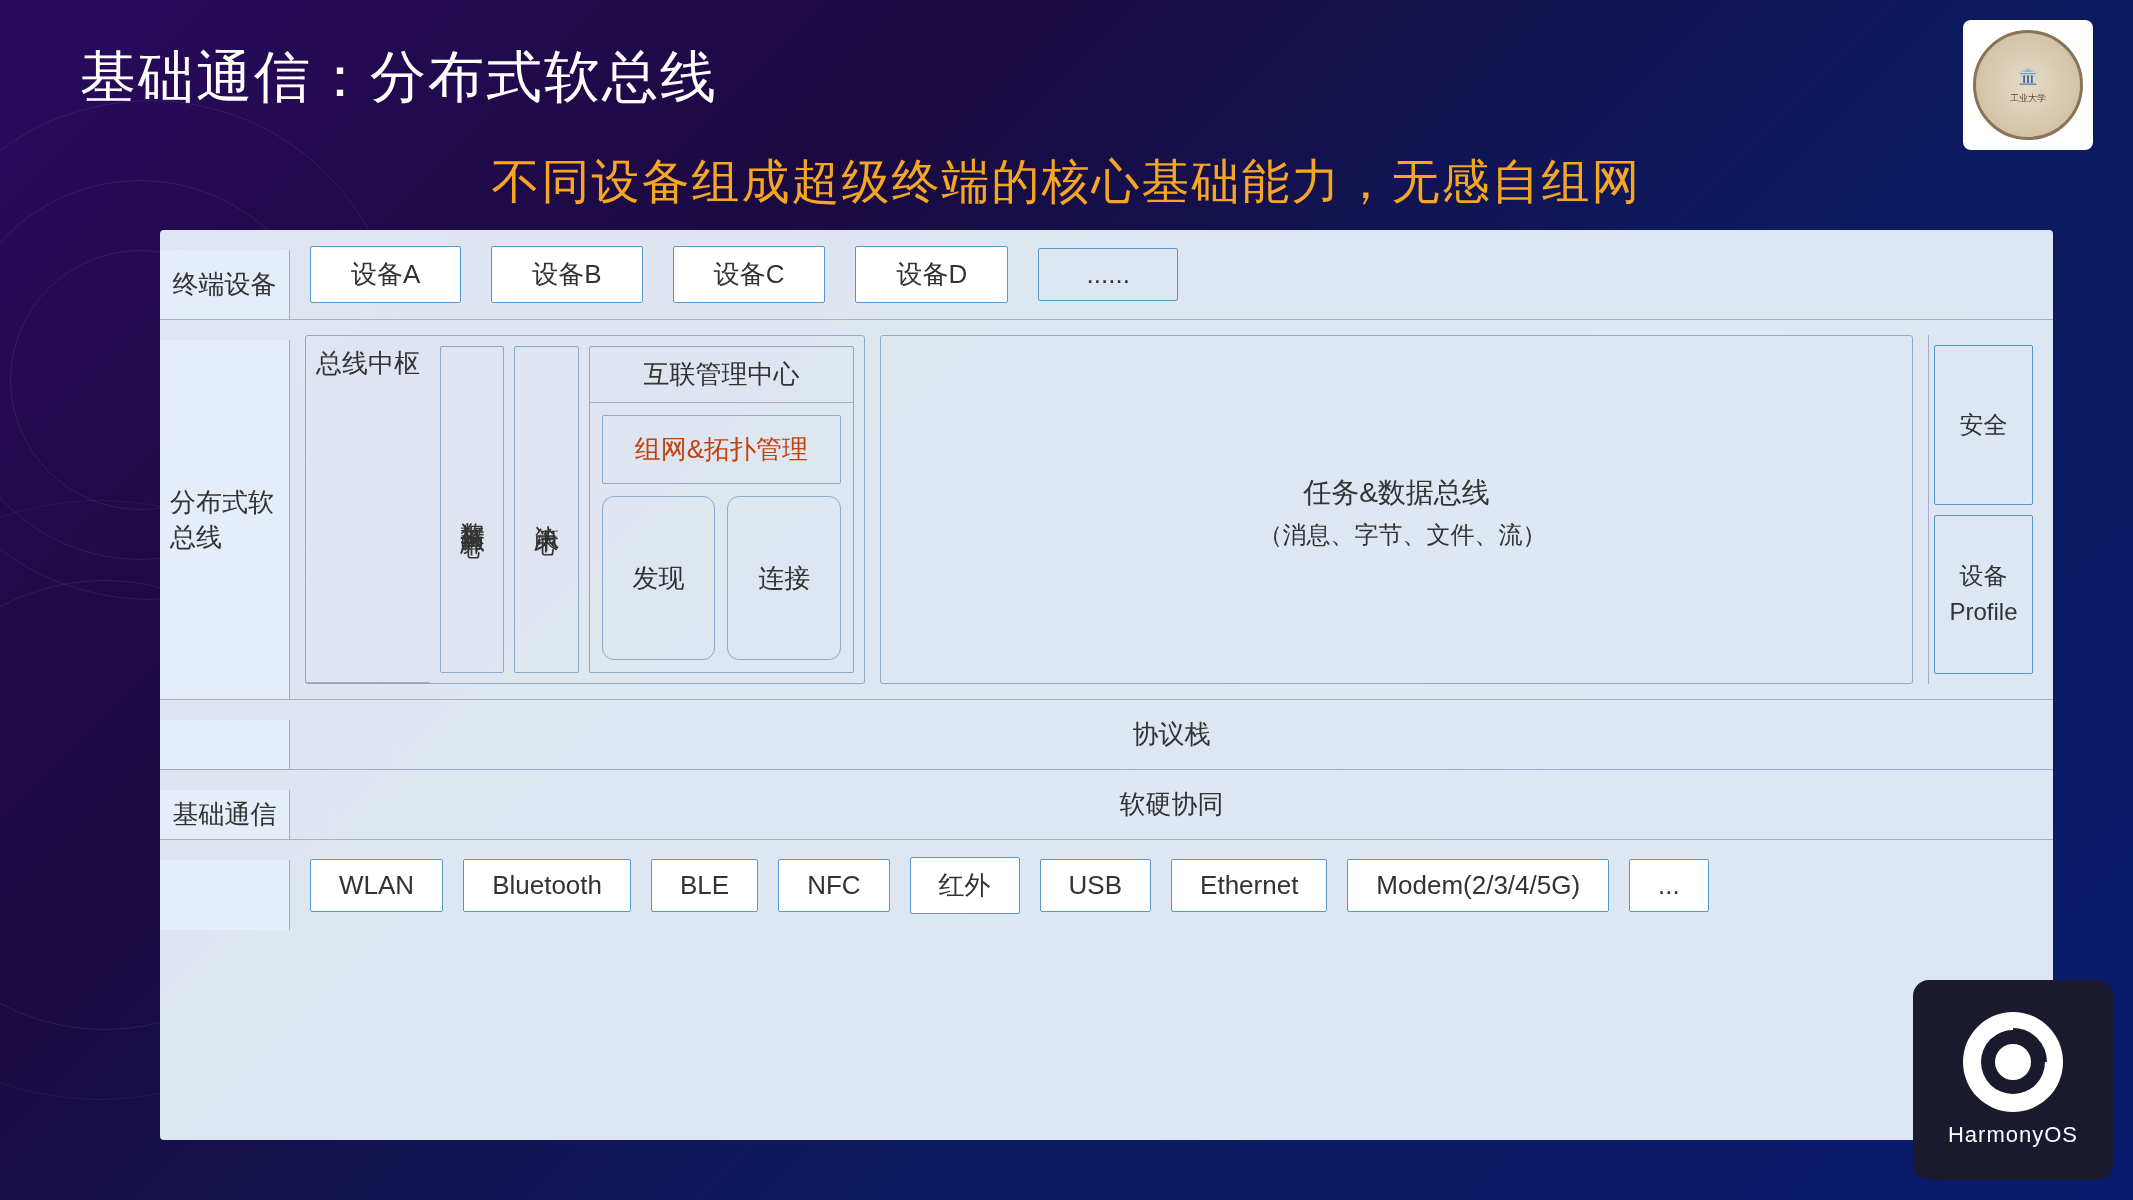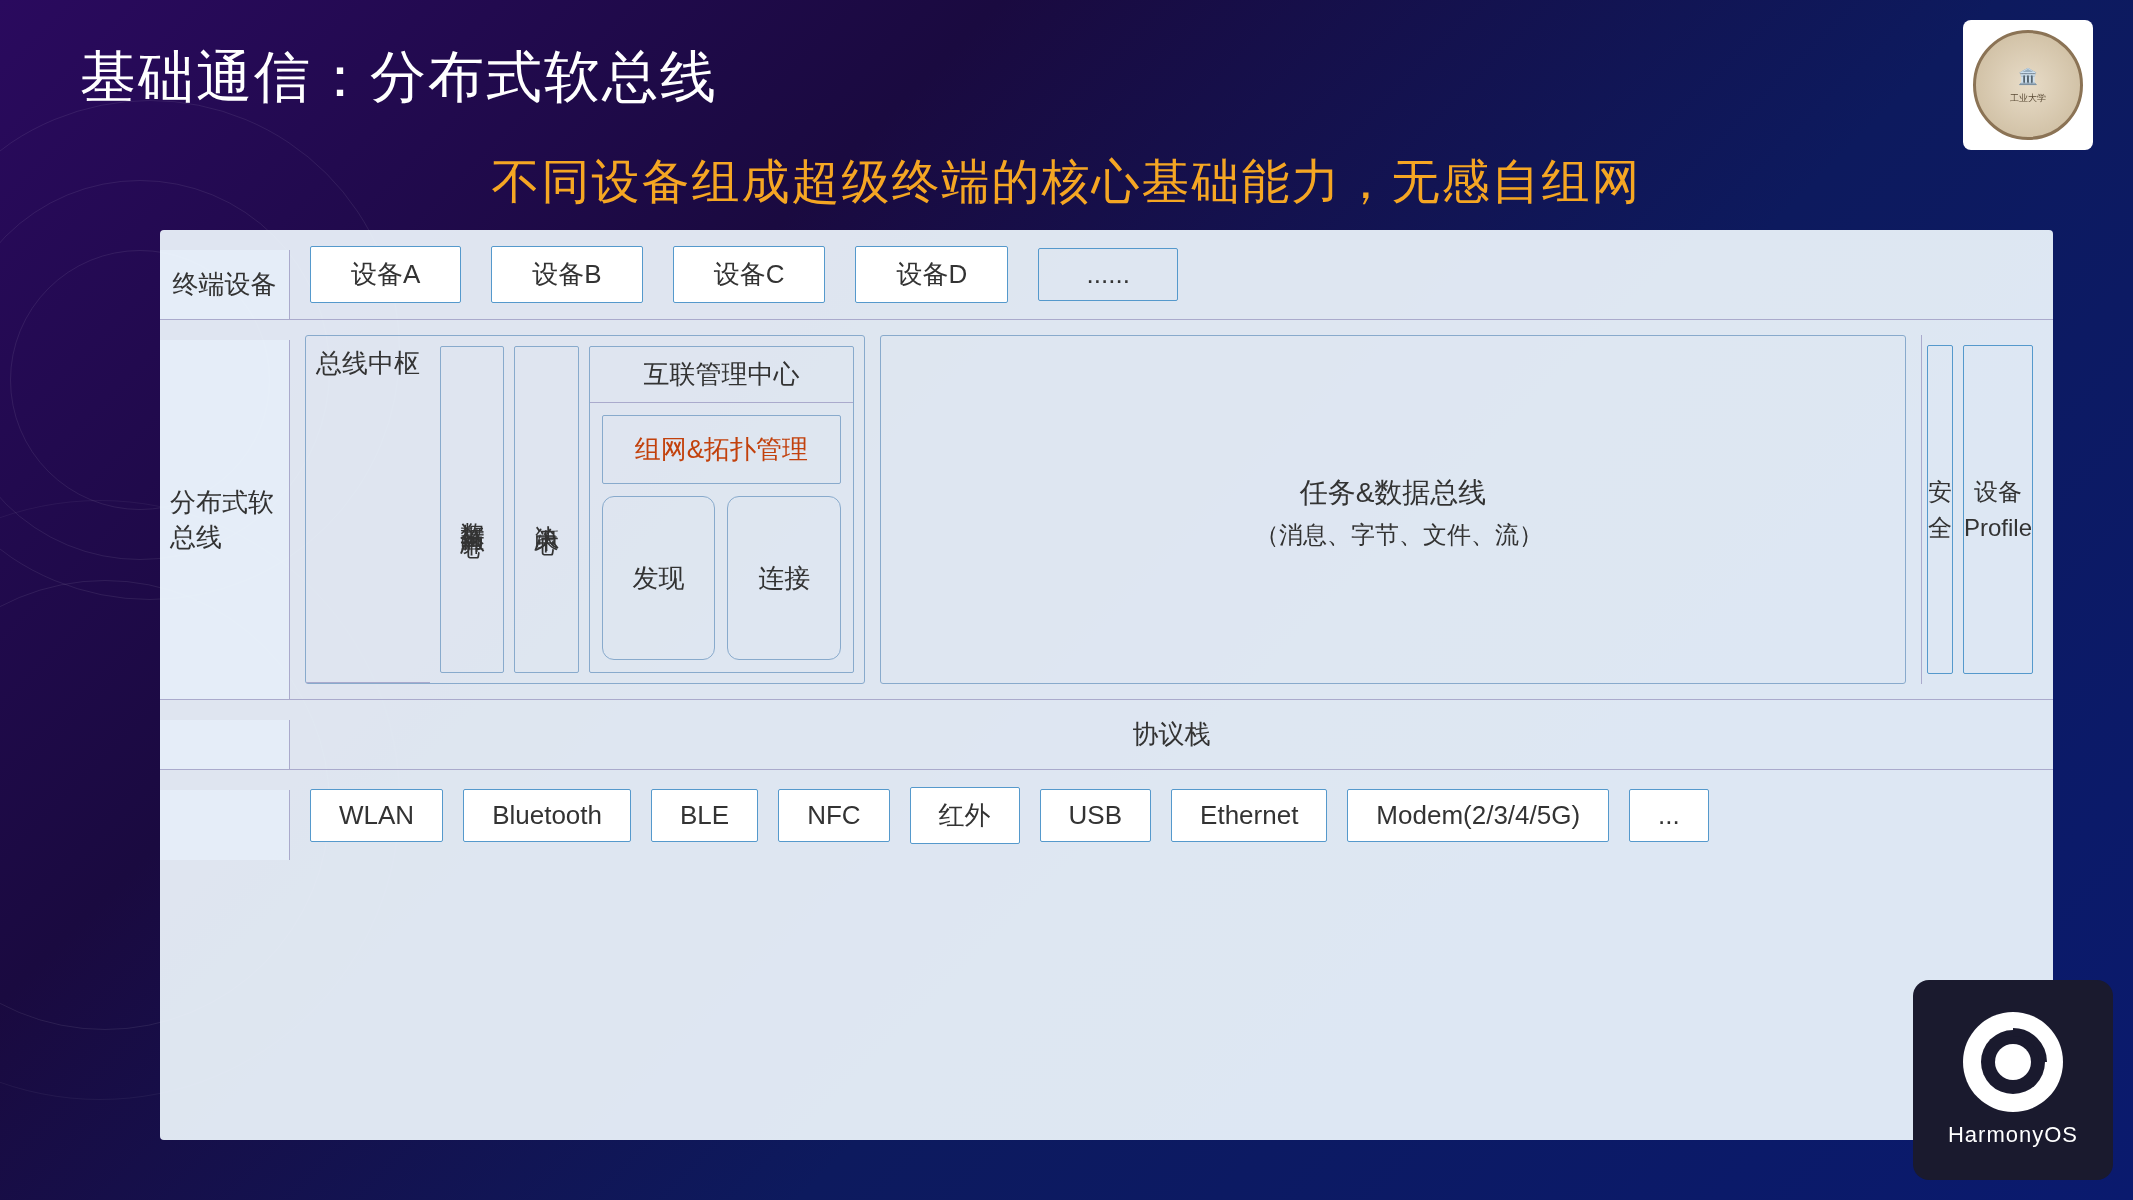--- a/index.html
+++ b/index.html
@@ -256,21 +256,21 @@
       font-size: 24px;
       color: #333;
       text-align: center;
       margin-left: 12px;
     }
 
     
     .right-col {
       flex: 0 0 110px;
       display: flex;
-      flex-direction: row;
+      flex-direction: column;
       gap: 10px;
       padding: 10px 5px;
       border-left: 1px solid #aac;
     }
     .right-box {
       flex: 1;
       border: 1.5px solid #5599cc;
       border-radius: 2px;
       display: flex;
       align-items: center;
@@ -434,20 +434,28 @@
     </div>
   </div>
 
   <div class="row protocol-row">
     <div class="row-label"></div>
     <div class="protocol-content">
       <div class="full-bar">协议栈</div>
     </div>
   </div>
 
+  <div class="row soft-hard-row">
+    <div class="row-label">
+      <span>基础通信</span>
+    </div>
+    <div class="protocol-content">
+      <div class="full-bar">软硬协同</div>
+    </div>
+  </div>
 
   <div class="row comm-tech-row">
     <div class="row-label"></div>
     <div class="comm-tech-content">
       <div class="tech-box">WLAN</div>
       <div class="tech-box">Bluetooth</div>
       <div class="tech-box">BLE</div>
       <div class="tech-box">NFC</div>
       <div class="tech-box">红外</div>
       <div class="tech-box">USB</div>

